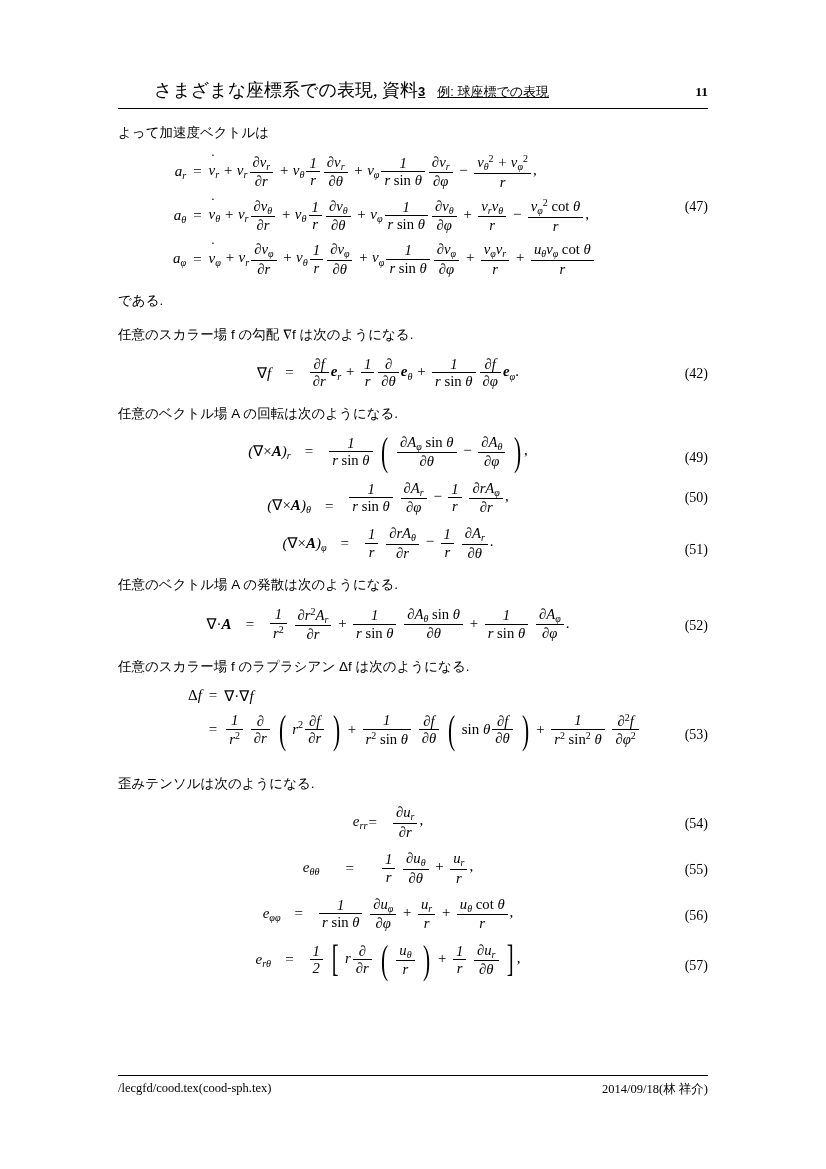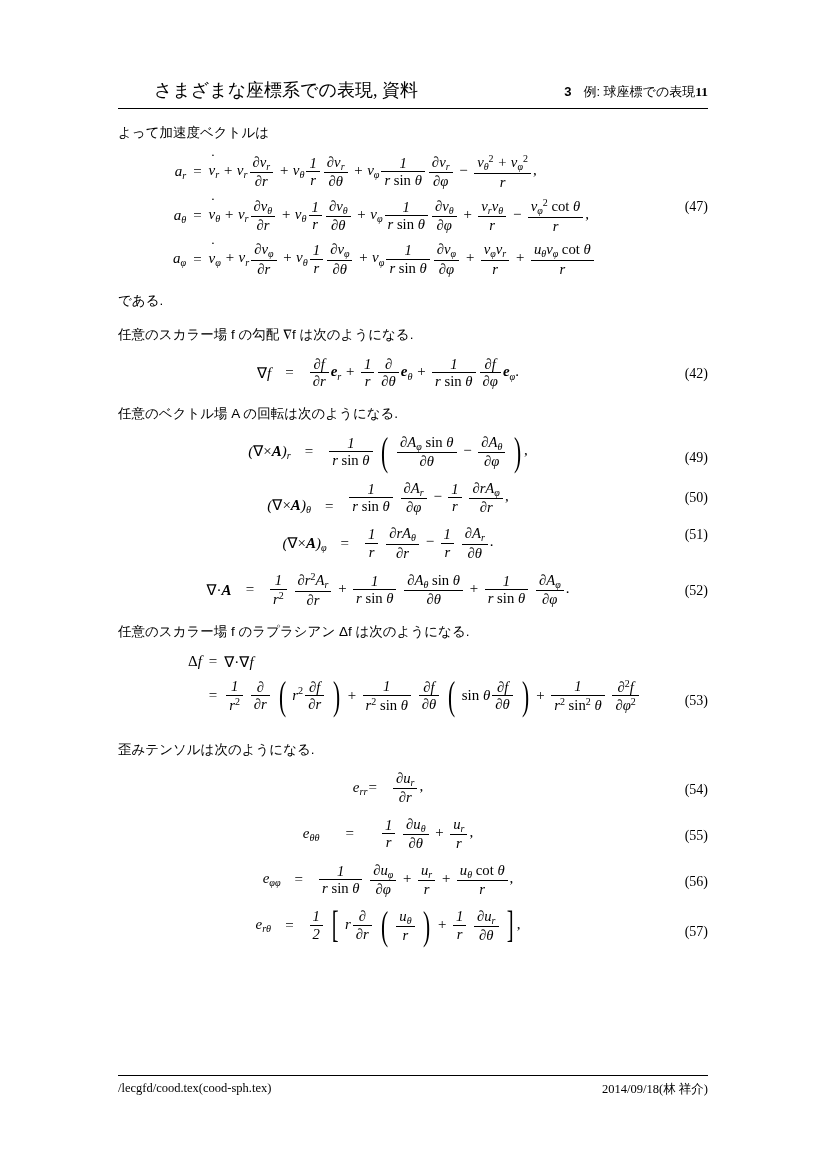--- a/index.html
+++ b/index.html
@@ -33,23 +33,24 @@
     display: flex;
     align-items: baseline;
     font-size: 13.5px;
     padding-bottom: 6px;
     border-bottom: 1.1px solid #000;
     width: 590px;
   }
   .header .hleft { flex: 0 0 auto; font-family: Liberation Serif, serif; font-size: 18px; margin-left: 36px;}
   .header .hmid {
     flex: 1 1 auto;
-    text-align: right;
+    text-align: left;
     font-family: "Liberation Sans", sans-serif;
     font-size: 13px;
+    text-decoration: underline;
   }
   .header .hmid .secnum { font-weight: bold; margin-right: 12px; }
   .header .hright {
     flex: 0 0 auto;
     font-weight: bold;
     font-size: 13.5px;
     font-family: "Liberation Serif", serif;
   }
   
   .footer {
@@ -341,21 +342,21 @@
             </span>
           <span class="frac">
               <span class="num"><span class="op">∂</span>rA<span class="sub">φ</span></span>
               <span class="den"><span class="op">∂</span>r</span>
             </span><span class="up">,</span>
         </span>
       </div>
     </div>
 
     <div class="eqblock">
-      <div class="eqtag" style="top:2px;margin-left:26px;">(51)</div>
+      <div class="eqtag" style="top:17px;margin-left:26px;">(51)</div>
       <div class="centerblock math" style="width:540px;">
         <span style="margin-right:14px;">(<span class="op">∇×</span><span class="bf">A</span>)<span class="sub">φ</span></span>
         <span class="up" style="margin-right:14px;">=</span>
         <span>
           <span class="frac">
               <span class="num">1</span>
               <span class="den">r</span>
             </span>
           <span class="frac">
               <span class="num"><span class="op">∂</span>rA<span class="sub">θ</span></span>
@@ -366,20 +367,21 @@
               <span class="den">r</span>
             </span>
           <span class="frac">
               <span class="num"><span class="op">∂</span>A<span class="sub">r</span></span>
               <span class="den"><span class="op">∂</span>θ</span>
             </span><span class="up">.</span>
         </span>
       </div>
     </div>
 
+    <div class="para">任意のベクトル場 A の発散は次のようになる.</div>
 
     <div class="eqblock">
       <div class="eqtag" style="top:12px;">(52)</div>
       <div class="centerblock math" style="width:540px;">
         <span style="margin-right:14px;"><span class="op">∇·</span><span class="bf">A</span></span>
         <span class="up" style="margin-right:14px;">=</span>
         <span>
           <span class="frac">
               <span class="num">1</span>
               <span class="den">r<span class="sup">2</span></span>

